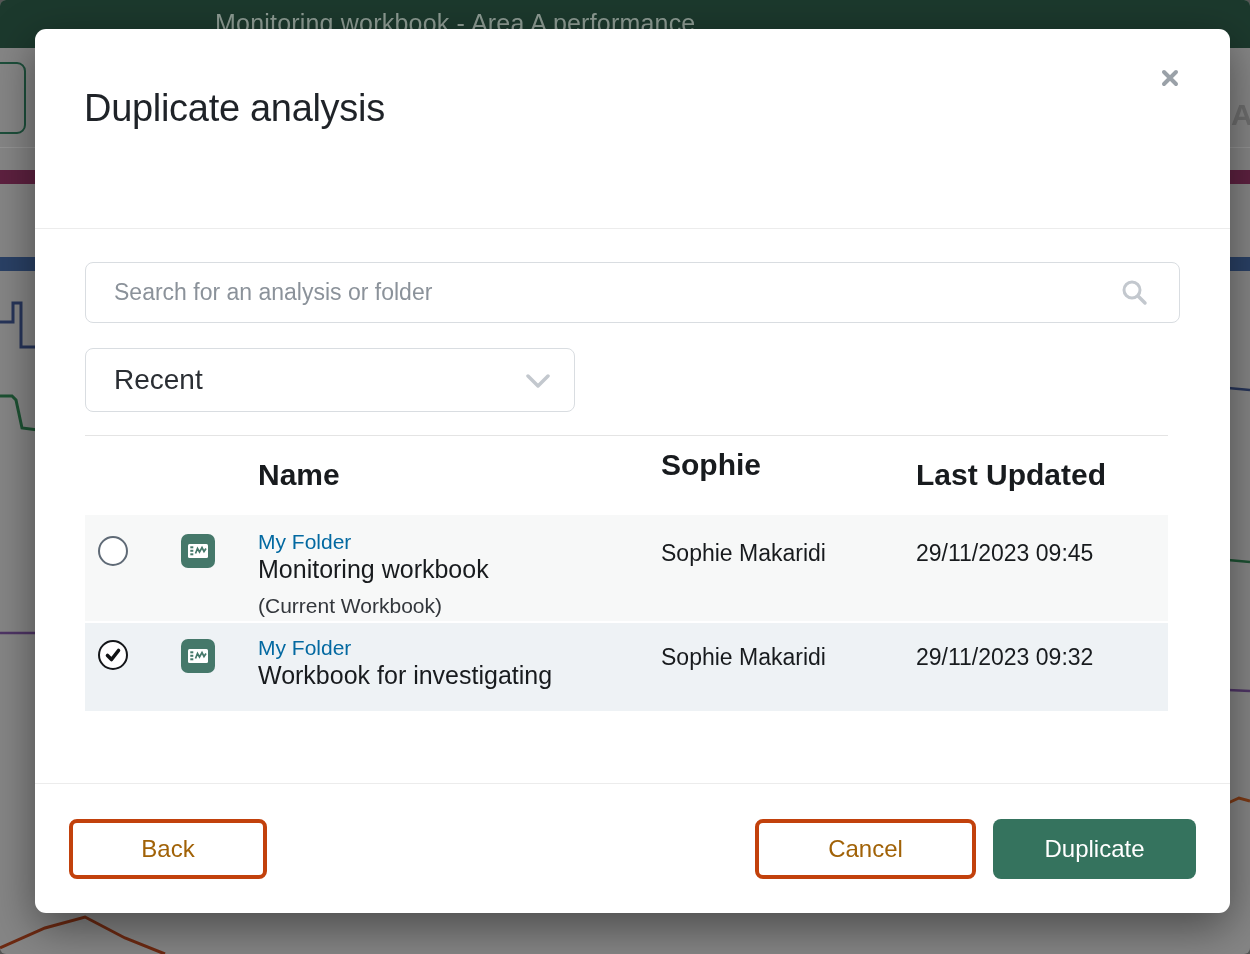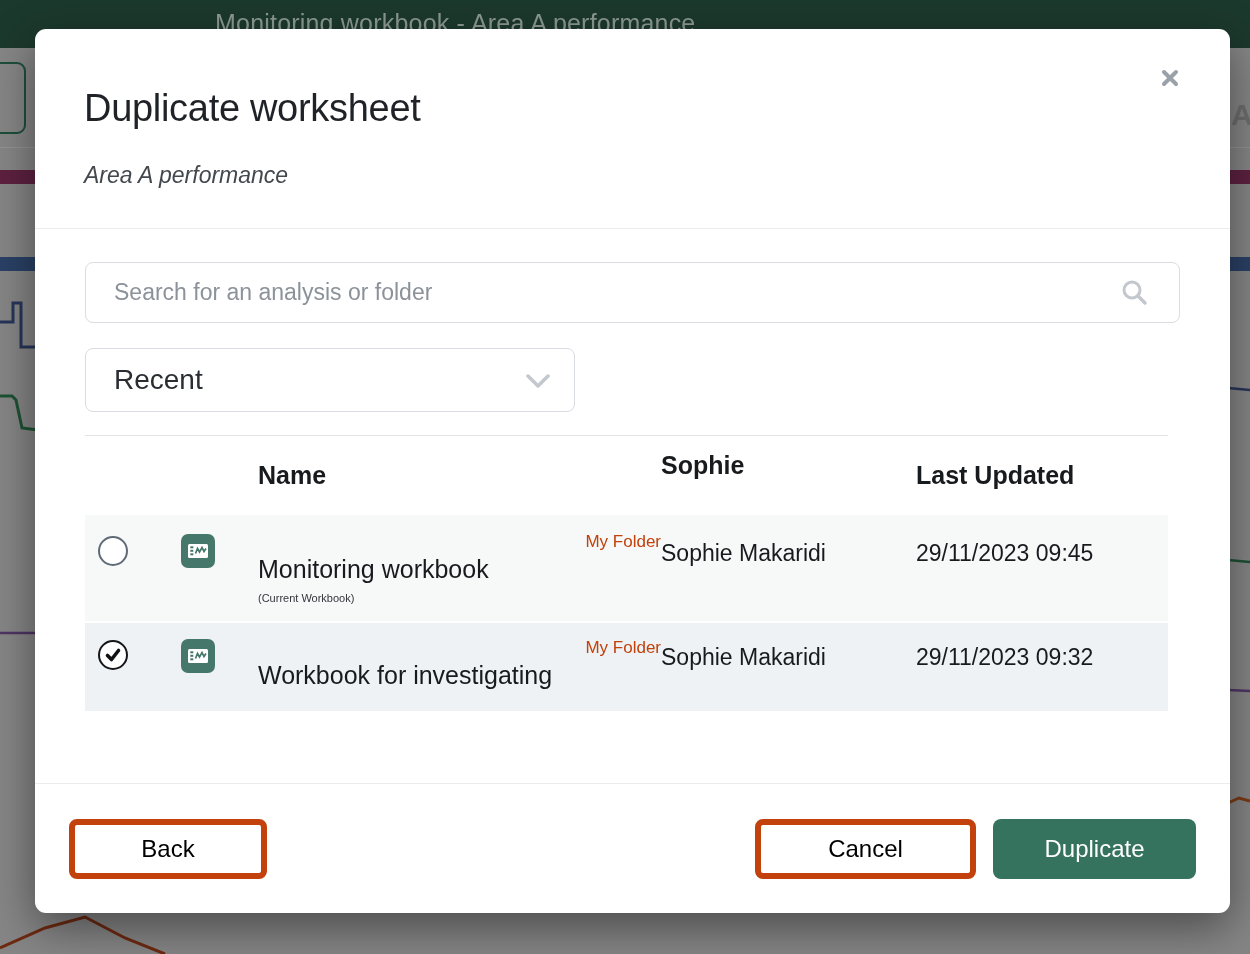--- a/index.html
+++ b/index.html
@@ -1,19 +1,20 @@
 <!DOCTYPE html>
 <html><head>
 <meta charset="utf-8">
 <style>
   html,body{margin:0;padding:0;background:#555;}
   .stage{
     position:relative; width:1250px; height:954px; overflow:hidden;
     background:#868686;
     font-family:"Liberation Sans","DejaVu Sans",sans-serif;
+    border-radius:6px;
   }
   
   .bg-header{position:absolute;left:0;top:0;width:1250px;height:48px;background:#1c392d;}
   .bg-header-title{
     position:absolute;left:215px;top:9px;font-size:25px;color:#8d9b93;
     letter-spacing:.2px;white-space:nowrap;
   }
   .bg-tab{
     position:absolute;left:-14px;top:62px;width:36px;height:68px;
     border:2.5px solid #1d4f3b;border-radius:9px;background:transparent;
@@ -62,21 +63,21 @@
     display:flex;align-items:center;cursor:pointer;background:#fff;
   }
   .dropdown-label{font-size:28px;color:#2a2e33;padding-left:28px;}
   .dropdown-chevron{position:absolute;right:24px;top:25px;width:24px;height:15px;}
 
   .thead,.trow{
     position:absolute;left:50px;width:1083px;
     display:grid;grid-template-columns:96px 77px 403px 255px 252px;
   }
   .thead{top:406px;height:80px;align-items:center;}
-  .th{font-size:25px;font-weight:bold;color:#181b1e;}
+  .th{font-size:30px;font-weight:bold;color:#181b1e;}
   .th.owner{transform:translateY(-10px);}
 
   .trow{cursor:pointer;}
   .trow.row-a{top:486px;height:106px;background:#f7f8f8;}
   .trow.row-b{top:594px;height:88px;background:#eef2f5;}
 
   .radio{
     width:30px;height:30px;border-radius:50%;background:#fff;box-sizing:border-box;
     margin-left:13px;
   }
@@ -85,33 +86,33 @@
   .row-a .radio{margin-top:21px;}
   .row-b .radio{margin-top:17px;}
 
   .wb-icon{width:34px;height:34px;}
   .row-a .wb-icon{margin-top:19px;}
   .row-b .wb-icon{margin-top:16px;}
 
   .name-cell{display:flex;flex-direction:column;}
   .row-a .name-cell{padding-top:15px;}
   .row-b .name-cell{padding-top:13px;}
-  .folder-line{font-size:17px;color:#c2410c;line-height:23px;text-align:right;}
+  .folder-line{font-size:21px;color:#0369a1;line-height:23px;}
   .name-line{font-size:25px;color:#181b1e;line-height:33px;}
-  .note-line{font-size:11px;color:#33373c;line-height:24px;}
+  .note-line{font-size:21px;color:#33373c;line-height:24px;margin-top:8px;}
 
   .owner-cell,.date-cell{font-size:23px;color:#181b1e;}
   .row-a .owner-cell,.row-a .date-cell{padding-top:25px;}
   .row-b .owner-cell,.row-b .date-cell{padding-top:21px;}
 
   .btn{
     position:absolute;top:790px;height:60px;border-radius:8px;box-sizing:border-box;
     display:flex;align-items:center;justify-content:center;font-size:24px;
     font-family:inherit;cursor:pointer;
-    background:#fff;border:6px solid #c2410c;color:#000000;
+    background:#fff;border:4px solid #c2410c;color:#a16207;
   }
   .btn.back{left:34px;width:198px;}
   .btn.cancel{left:720px;width:221px;}
   .btn.duplicate{left:958px;width:203px;background:#35735e;border:none;color:#ffffff;}
 </style>
 </head>
 <body>
 
 <div class="stage">
 
@@ -136,22 +137,21 @@
   </svg>
 
   <div class="modal">
 
     <button class="close-btn">
       <svg width="20" height="20" viewBox="0 0 20 20">
         <path d="M4 4 L16 16 M16 4 L4 16" stroke="#9aa1a8" stroke-width="4" stroke-linecap="round"></path>
       </svg>
     </button>
 
-    <div class="modal-title">Duplicate worksheet</div>
-    <div class="modal-subtitle">Area A performance</div>
+    <div class="modal-title">Duplicate analysis</div>
 
     <div class="divider top"></div>
 
     <input class="search-box" type="text" placeholder="Search for an analysis or folder" style="">
     <svg class="search-icon" viewBox="0 0 30 30">
       <circle cx="13" cy="13" r="8" stroke="#c3c8ce" stroke-width="3" fill="none"></circle>
       <line x1="19" y1="19" x2="26" y2="26" stroke="#c3c8ce" stroke-width="3.5" stroke-linecap="round"></line>
     </svg>
 
     <div class="dropdown">

